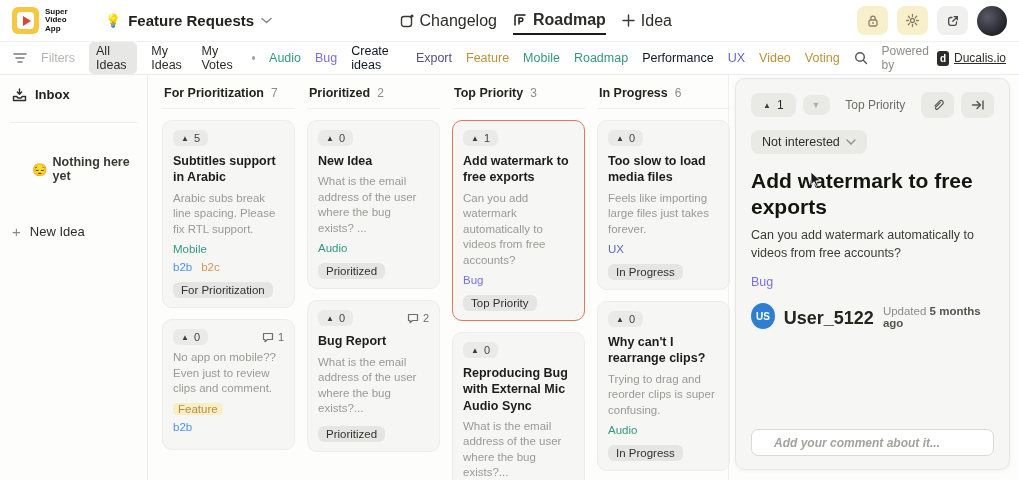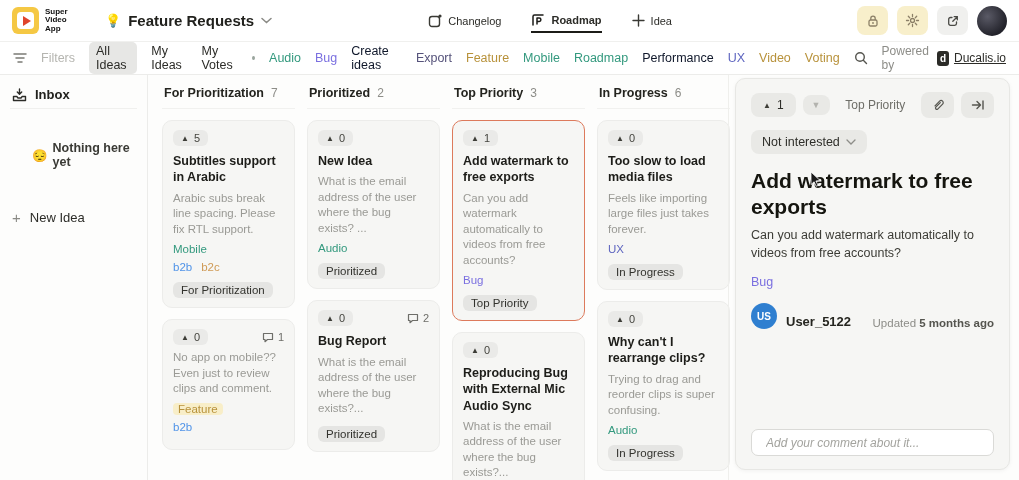--- a/index.html
+++ b/index.html
@@ -14,21 +14,21 @@
              display:flex; align-items:center; justify-content:center; }
   .logo-inner { width:17px; height:17px; background:#fff; border-radius:4px;
                 display:flex; align-items:center; justify-content:center; }
   .play-tri { width:0; height:0; border-left:8px solid #e0452c;
               border-top:5px solid transparent; border-bottom:5px solid transparent; margin-left:2px;}
   .logo-text { width:34px; font-size:8px; font-weight:bold; line-height:8.5px; color:#111; }
   .board-title { display:flex; align-items:center; gap:7px; margin-left:26px;
                  font-size:15px; font-weight:bold; }
   .bulb { font-size:13px; }
   .chev { color:#8a8a85; }
-  .topnav { display:flex; align-items:center; gap:30px; margin-left:auto; font-size:11px; }
+  .topnav { display:flex; align-items:center; gap:16px; margin-left:auto; font-size:16px; }
   .nav-item { display:flex; align-items:center; gap:6px; color:#2c2c28; cursor:pointer; padding:4px 0;}
   .nav-item.active { font-weight:bold; border-bottom:2px solid #1c1c18; }
   .top-actions { display:flex; align-items:center; gap:9px; margin-left:185px; }
   .icon-btn { width:31px; height:29px; border-radius:8px; display:flex; align-items:center;
               justify-content:center; cursor:pointer; border:none; }
   .icon-btn.yellow { background:#f8efcb; color:#8c8068; }
   .icon-btn.gray { background:#f0f0ee; color:#4a4a45; }
   .avatar-top { width:30px; height:30px; border-radius:50%;
     background:radial-gradient(circle at 35% 35%, #5a5a66, #23232b 70%); cursor:pointer; }
 
@@ -48,21 +48,21 @@
 
   
   .c-teal{color:#33997e}.c-purple{color:#7a6fe0}.c-blue{color:#4f93e8}.c-orange{color:#cf9a55}
   .c-gold{color:#b8923b}.c-olive{color:#0f172a}.c-indigo{color:#5f66c0}.c-slate{color:#55527a}
   .hl { background:#f8eec8; border-radius:4px; padding:0 5px; }
 
   
   .content { position:relative; height:405px; display:flex; background:#fdfdfc;}
   .sidebar { width:148px; flex:none; border-right:1px solid #ececea; padding:6px 10px 0;}
   .inbox-row { display:flex; align-items:center; gap:8px; font-size:13px; font-weight:bold;
-               padding:6px 2px 6px; border-bottom:1px solid #f0f0ee; color:#22221e;}
+               padding:6px 2px 20px; border-bottom:1px solid #f0f0ee; color:#22221e;}
   .empty-row { margin:32px 0 0 22px; font-size:12.5px; font-weight:bold; color:#3a3a35;
                display:flex; gap:5px; align-items:center;}
   .newidea-row { margin:40px 0 0 2px; display:flex; align-items:center; gap:9px; font-size:13px;
                  color:#2c2c28; cursor:pointer;}
   .plus-ico { color:#8a8a85; font-size:15px; }
 
   .board { flex:1; display:flex; gap:12px; padding:6px 0 12px 14px; overflow:hidden; }
   .column { width:133px; flex:none; }
   .col-head { display:flex; align-items:baseline; gap:7px; padding:5px 2px 8px;
               border-bottom:1px solid #f1f1ef; margin-bottom:11px;}
@@ -102,25 +102,25 @@
               background:#e9e9e6; border:none; border-radius:8px; padding:5px 11px; font-size:12.5px;
               color:#2e2e29; cursor:pointer;}
   .p-title { position:relative; margin-top:14px; font-size:21px; font-weight:bold; line-height:1.22;
              color:#15150f; }
   .cursor-arrow { position:absolute; left:59px; top:3px; }
   .p-desc { margin-top:8px; font-size:12.5px; line-height:1.4; color:#3c3c36; }
   .p-tag { margin-top:13px; font-size:12.5px; }
   .p-author { margin-top:14px; display:flex; align-items:flex-end; gap:9px; }
   .p-avatar { width:26px; height:26px; border-radius:50%; background:#2f7fd0; color:#fff;
               font-size:10px; font-weight:bold; display:flex; align-items:center; justify-content:center;}
-  .p-name { font-size:13px; font-weight:bold; color:#25251f; }
+  .p-name { font-size:18px; font-weight:bold; color:#25251f; }
   .p-updated { margin-left:auto; font-size:11.5px; color:#8d8d88; }
   .p-updated b { color:#55554f; }
   .p-comment { margin-top:auto; width:100%; height:27px; border:1px solid #dadad7; border-radius:7px;
-               background:#fff; padding:0 14px; font-size:12px; font-family:"Liberation Sans",sans-serif;}
+               background:#fff; padding:0 22px; font-size:12px; font-family:"Liberation Sans",sans-serif;font-weight:bold;}
   .p-comment::placeholder { font-style:italic; color:#a3a39e; }
   svg { display:block; }
 </style>
 </head>
 <body>
 
 <header class="topbar">
   <div class="brand">
     <div class="logo-sq">
       <div class="logo-inner">

